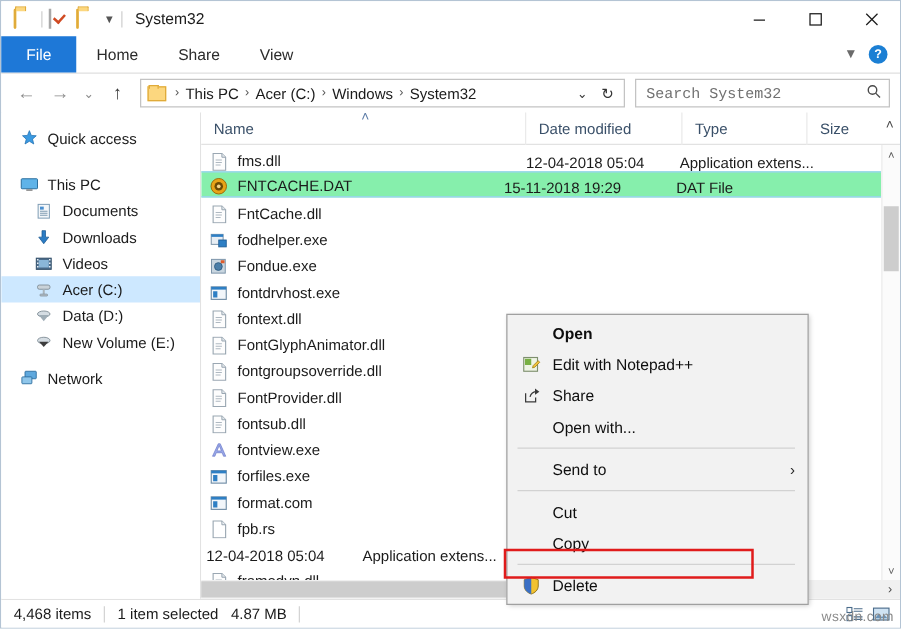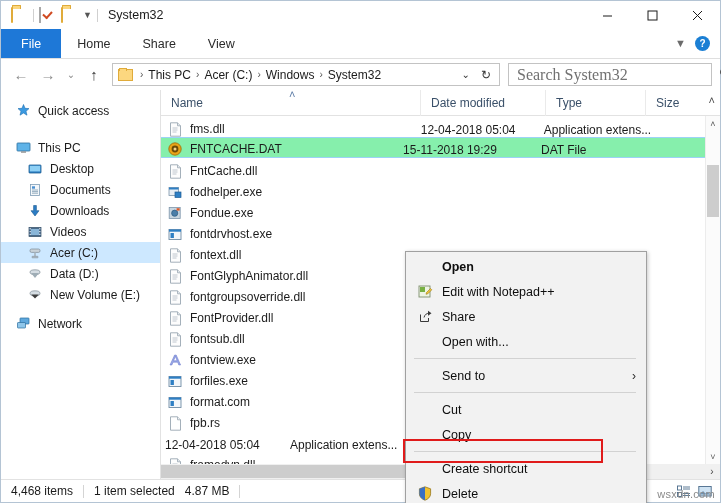--- a/index.html
+++ b/index.html
@@ -87,22 +87,22 @@
   .crumb { font-size:12px;color:#1b1b1b;padding:0 2px; }
   .crumb-sep { color:#555;font-size:10px;padding:0 3px; }
   .crumb-spacer { flex:1; }
   .crumb-caret { color:#333;font-size:10px;padding:0 6px; }
   .refresh { color:#333;font-size:12px;padding:0 5px; }
   .searchbox {
     width:204px;height:23px;border:1px solid #c3c3c3;background:#fff;
     display:flex;align-items:center;margin-left:5px;padding:0 6px;
   }
   .searchbox input {
-    flex:1;border:none;outline:none;font-family:Liberation Serif, serif;
-    font-size:16px;color:#1b1b1b;background:transparent;
+    flex:1;border:none;outline:none;font-family:Liberation Mono, monospace;
+    font-size:12px;color:#1b1b1b;background:transparent;
   }
   .searchbox input::placeholder { color:#717171; }
   .srch-ico { color:#4a4a4a;font-size:12px; }
 
   
   .main { flex:1;display:flex;min-height:0;position:relative; }
 
   
   .sidebar {
     width:160px;flex:0 0 160px;background:#fff;border-right:1px solid #e2e2e2;
@@ -295,29 +295,20 @@
           <svg width="15" height="15" viewBox="0 0 15 15">
               <rect x="1" y="3" width="13" height="8" rx="0.7" fill="#5fb3e8" stroke="#2b6f9e" stroke-width="0.8"></rect>
               <rect x="5" y="11.4" width="5" height="1.3" fill="#8a8a8a"></rect>
             </svg>
         </span>
         <span>This PC</span>
       </div>
       <div class="nav-item indent">
         <span class="ico">
           <svg width="14" height="14" viewBox="0 0 14 14">
-              <rect x="1" y="3" width="12" height="8" rx="0.6" fill="#2d7fc2" stroke="#1d5d93" stroke-width="0.8"></rect>
-              <rect x="1.8" y="3.8" width="10.4" height="5.6" fill="#8ed0f5"></rect>
-            </svg>
-        </span>
-        <span>Desktop</span>
-      </div>
-      <div class="nav-item indent">
-        <span class="ico">
-          <svg width="14" height="14" viewBox="0 0 14 14">
               <rect x="2.5" y="1.5" width="9" height="11" fill="#f4f7fa" stroke="#7f9cb5" stroke-width="0.8"></rect>
               <rect x="4" y="3.3" width="3" height="2.4" fill="#4a8fd0"></rect>
               <line x1="4" y1="7" x2="10" y2="7" stroke="#6f8fa8" stroke-width="0.7"></line>
               <line x1="4" y1="8.6" x2="10" y2="8.6" stroke="#6f8fa8" stroke-width="0.7"></line>
               <line x1="4" y1="10.2" x2="10" y2="10.2" stroke="#6f8fa8" stroke-width="0.7"></line>
             </svg>
         </span>
         <span>Documents</span>
       </div>
       <div class="nav-item indent">
@@ -712,24 +703,20 @@
       <div class="msep"></div>
       <div class="mi">
         <span class="mi-ico"></span>
         <span class="mi-label">Cut</span>
       </div>
       <div class="mi">
         <span class="mi-ico"></span>
         <span class="mi-label">Copy</span>
       </div>
       <div class="msep"></div>
-      <div class="mi">
-        <span class="mi-ico"></span>
-        <span class="mi-label">Create shortcut</span>
-      </div>
       <div class="mi">
         <span class="mi-ico">
           <svg width="14" height="15" viewBox="0 0 14 15">
               <path d="M7 0.8 L12.6 2.8 v5 C12.6 11 9.8 13.4 7 14.2 C4.2 13.4 1.4 11 1.4 7.8 v-5 Z" fill="#f2c230" stroke="#8a6a10" stroke-width="0.7"></path>
               <path d="M7 0.8 L1.4 2.8 v5 C1.4 11 4.2 13.4 7 14.2 Z" fill="#3a6fc4"></path>
             </svg>
         </span>
         <span class="mi-label">Delete</span>
       </div>
 

